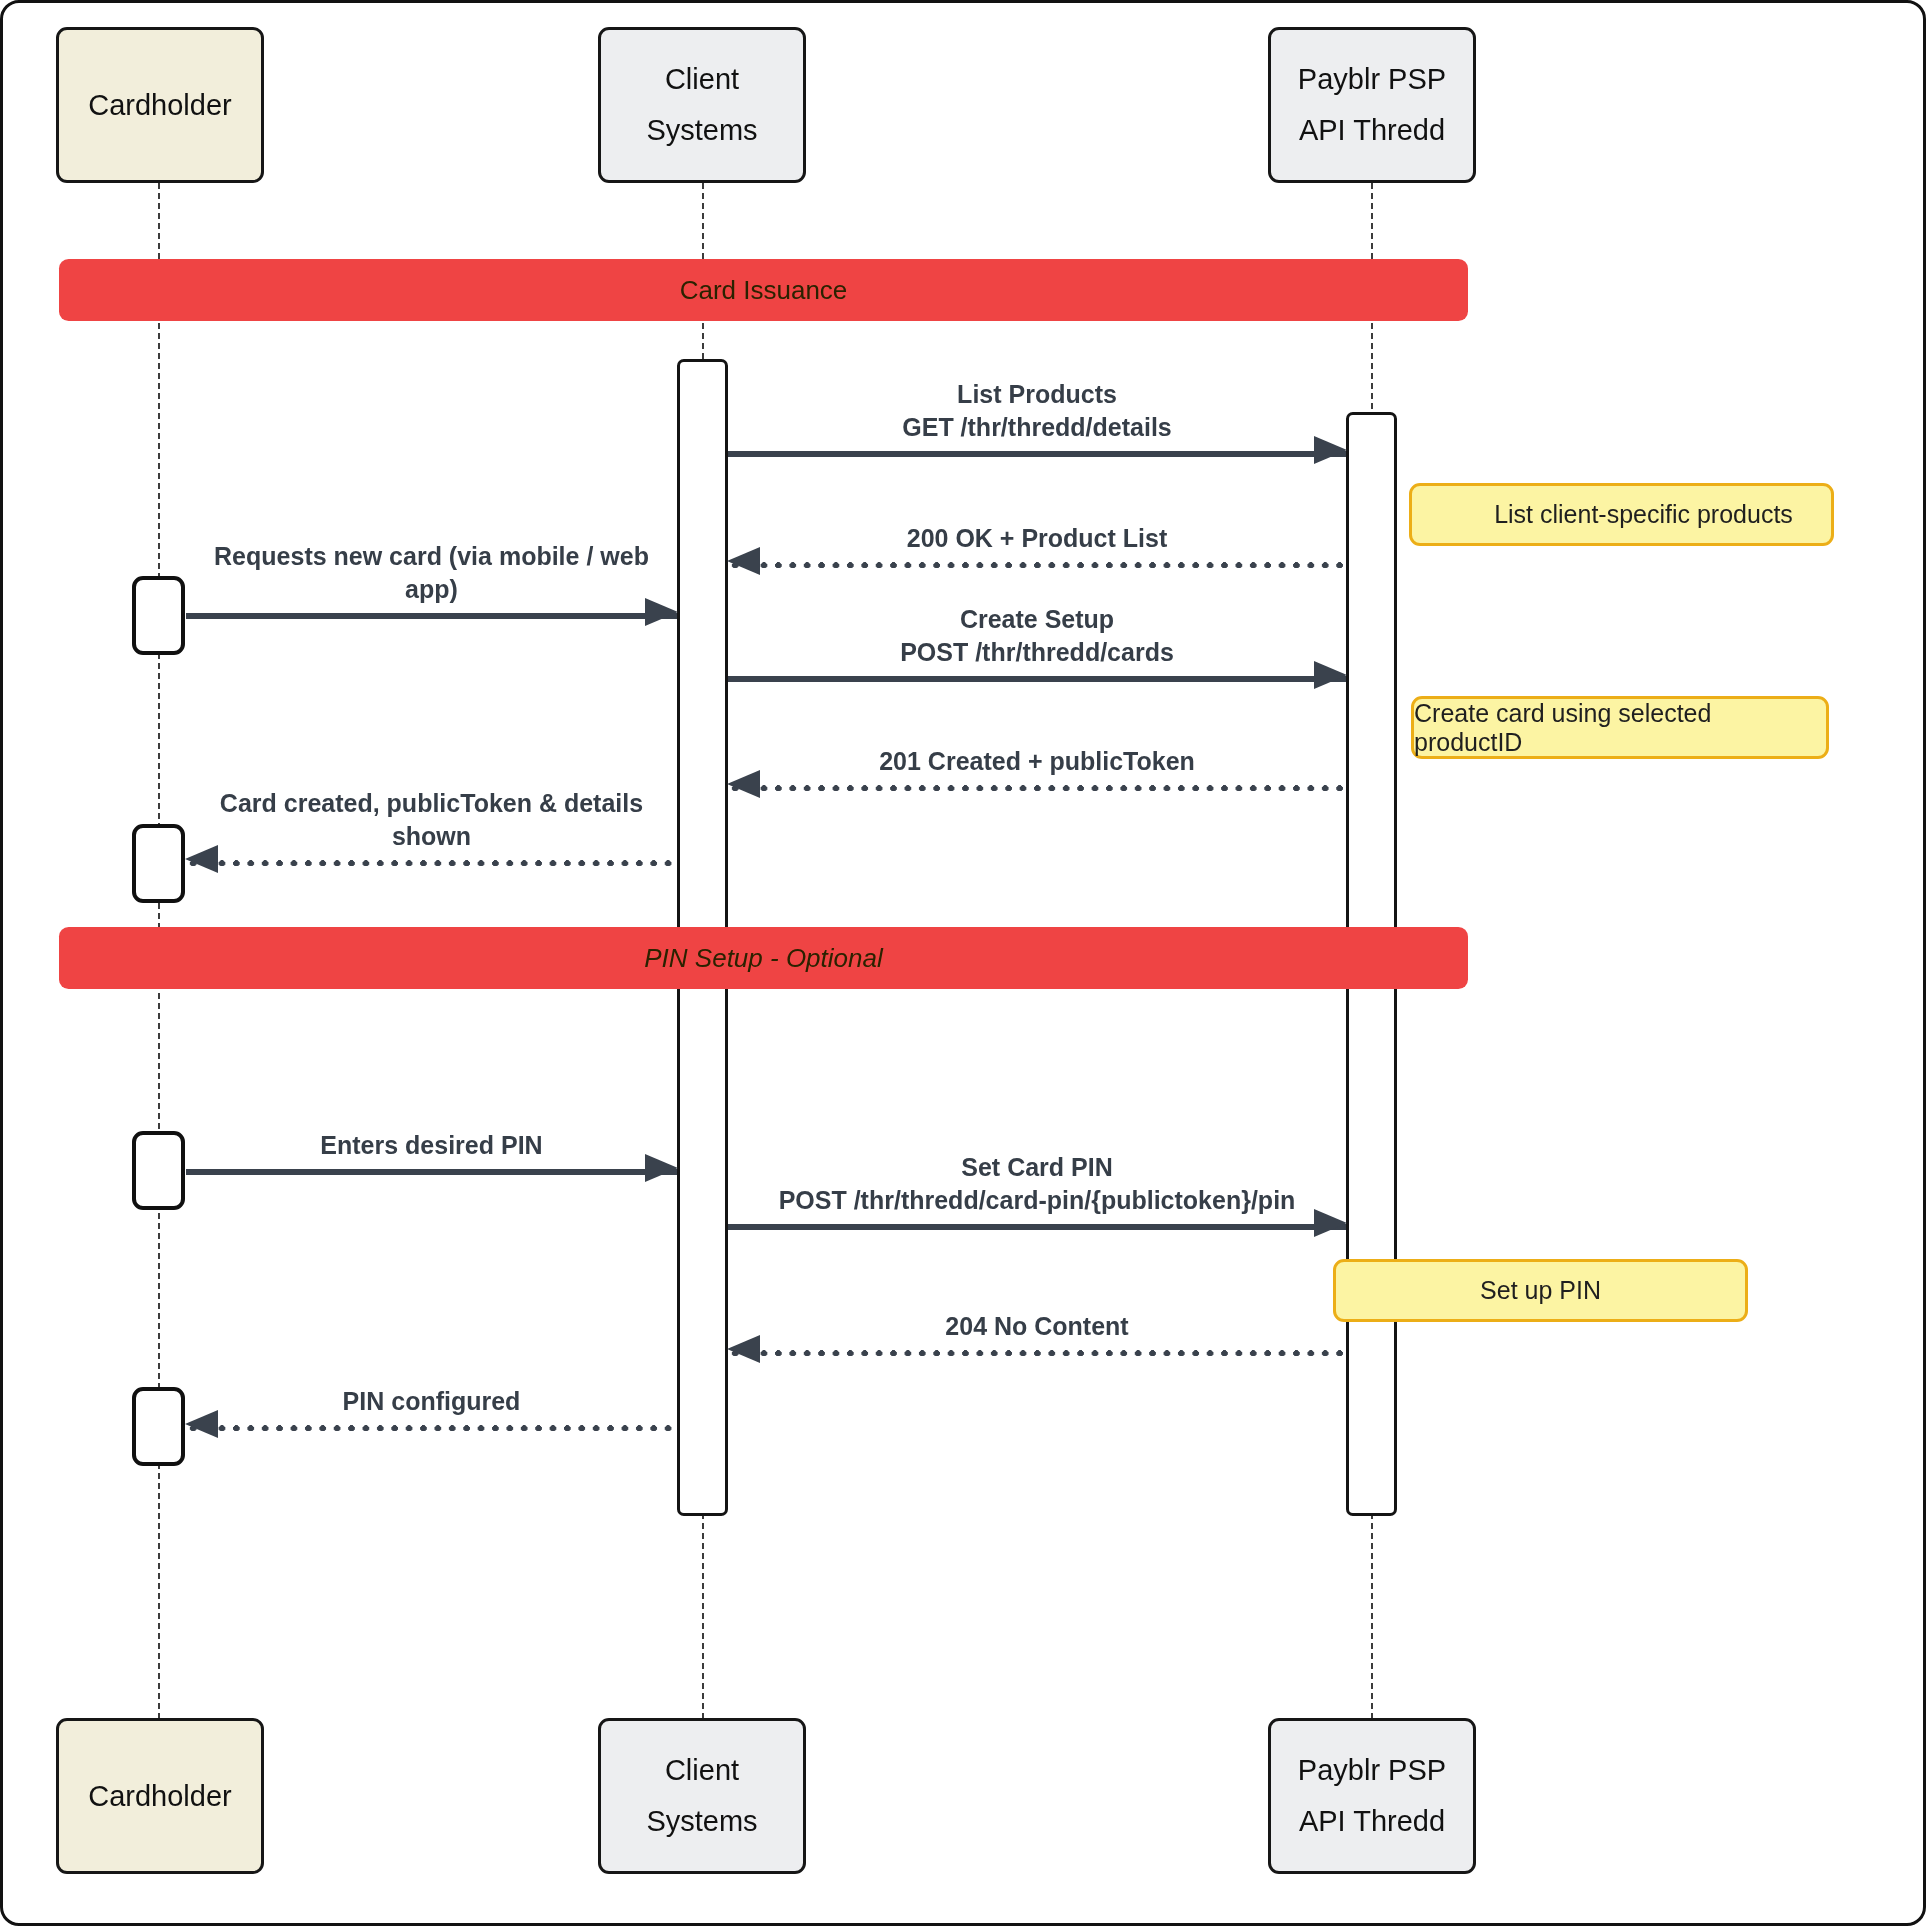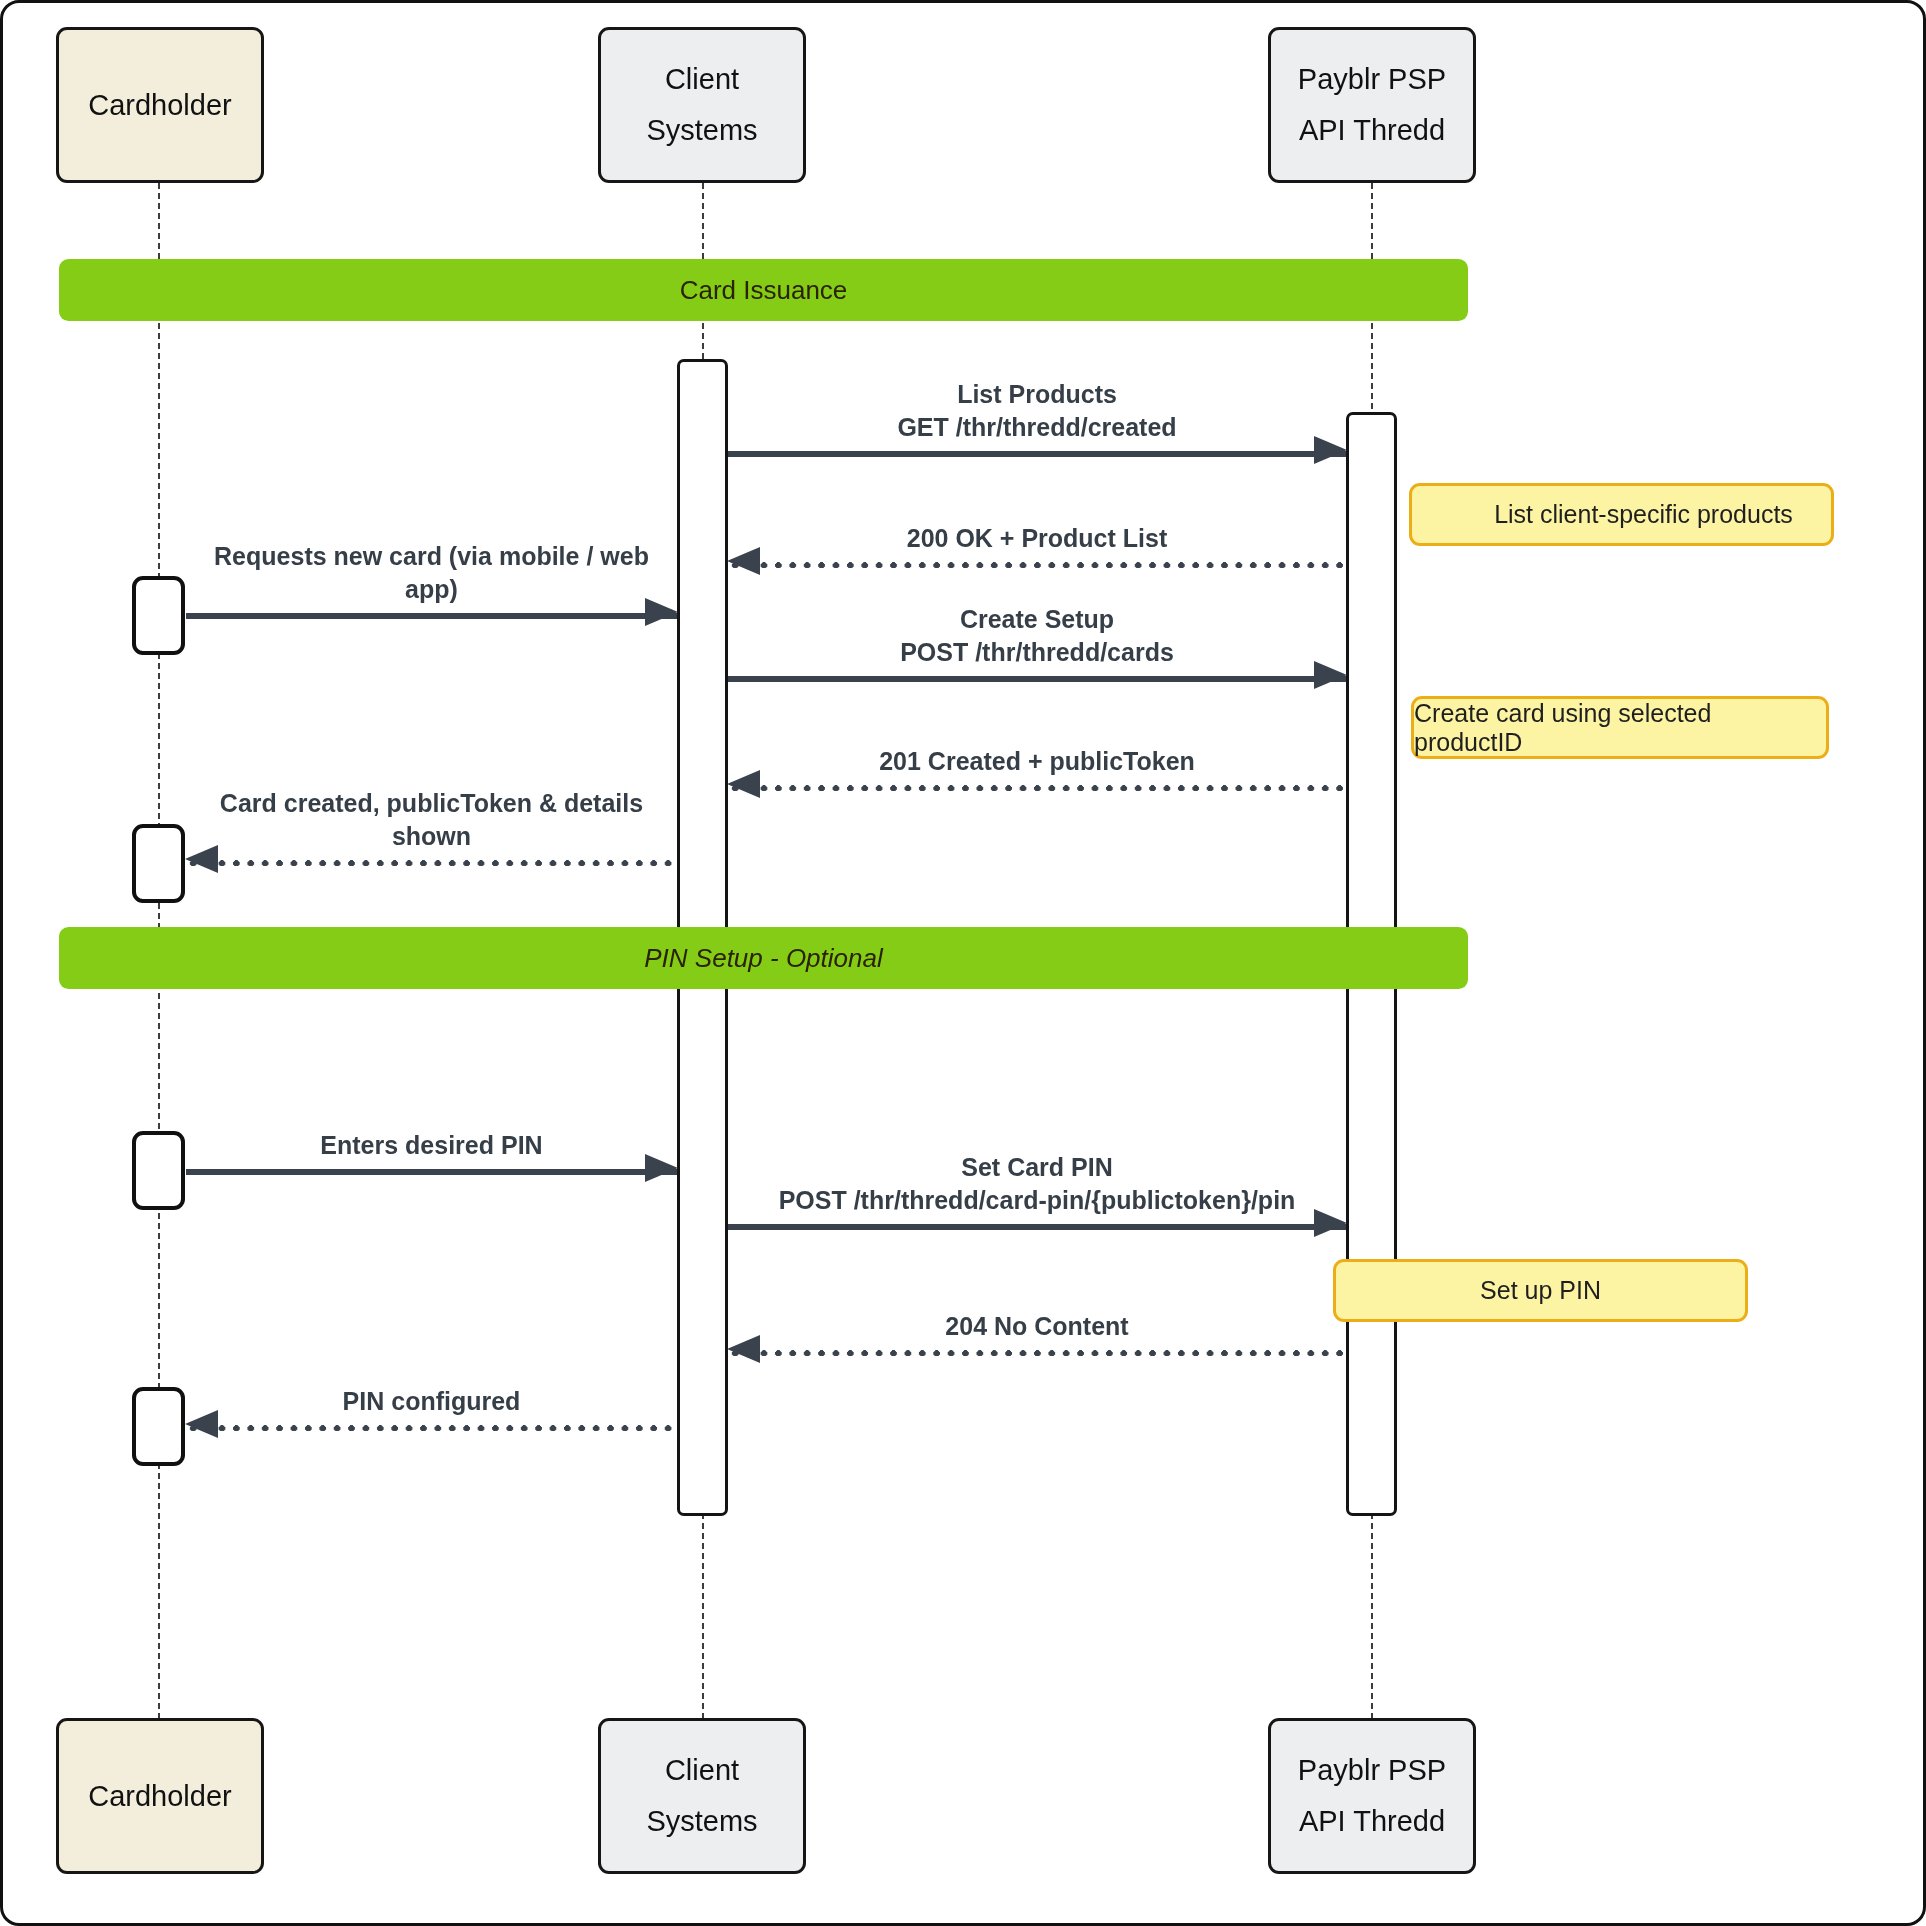--- a/index.html
+++ b/index.html
@@ -16,21 +16,21 @@
     box-sizing:border-box;display:flex;flex-direction:column;align-items:center;justify-content:center;
     font-size:29px;line-height:39px;color:#111;text-align:center;
   }
   .actor-cream{background:#F2EEDB;}
   .actor-gray{background:#EDEEF0;gap:12px;}
   
   .bar{position:absolute;width:51px;background:#ffffff;border:3.4px solid #141414;border-radius:6.8px;box-sizing:border-box;}
   .act-box{position:absolute;left:129px;width:53px;height:79px;background:#ffffff;border:4.1px solid #101010;border-radius:11px;box-sizing:border-box;}
   
   .banner{
-    position:absolute;left:56px;width:1409px;height:62px;background:#84cc16;border-radius:9.6px;
+    position:absolute;left:56px;width:1409px;height:62px;background:#ef4444;border-radius:9.6px;
     display:flex;align-items:center;justify-content:center;font-size:26px;color:#2b2200;
   }
   
   .note{
     position:absolute;background:#FCF4A3;border:3.4px solid #ECAE17;border-radius:11px;box-sizing:border-box;
     display:flex;align-items:center;justify-content:center;font-size:25px;color:#1f1f1f;
   }
   
   .msg{position:absolute;}
   .msg-label{
@@ -78,21 +78,21 @@
   <div class="note" style="left:1408px;top:693px;width:418px;height:63px;">
     <span>Create card using selected productID</span>
   </div>
   <div class="note" style="left:1330px;top:1256px;width:415px;height:63px;">
     <span>Set up PIN</span>
   </div>
 
   <div class="msg" style="left:725px;width:618px;top:451px;">
     <div class="msg-label">
       <div>List Products</div>
-      <div>GET /thr/thredd/created</div>
+      <div>GET /thr/thredd/details</div>
     </div>
     <div class="msg-line solid">
         <span class="ah ah-right"></span>
       </div>
   </div>
 
   <div class="msg" style="left:725px;width:618px;top:562px;">
     <div class="msg-label">
       <div>200 OK + Product List</div>
     </div>

